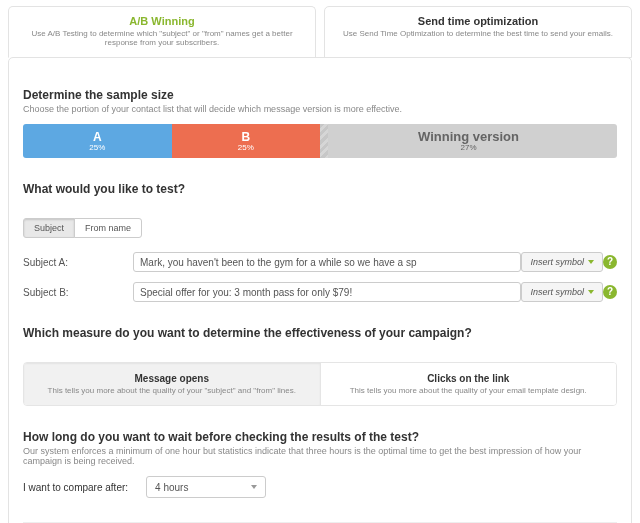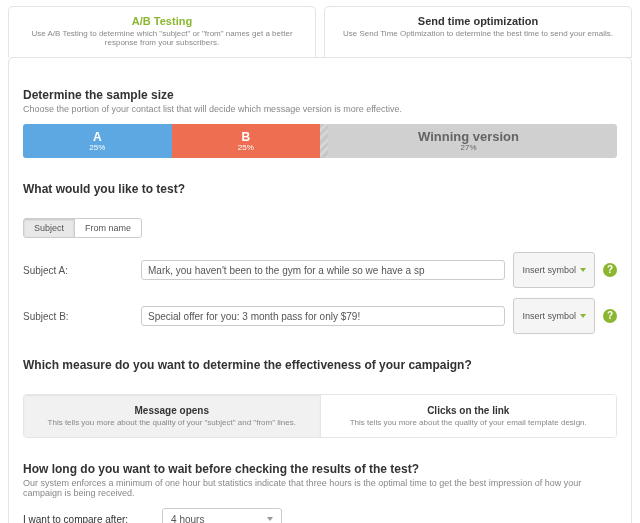--- a/index.html
+++ b/index.html
@@ -71,66 +71,66 @@
     font-size:9px; padding:4px 10px; background:#fff;
     border:1px solid #ccc; color:#555;
   }
   .toggle-btn:first-child { border-radius:3px 0 0 3px; }
   .toggle-btn:last-child  { border-radius:0 3px 3px 0; margin-left:-1px;}
   .toggle-btn.active {
     background:#e8e8e8;
     box-shadow: inset 0 1px 2px rgba(0,0,0,0.15);
   }
   
-  .field-row { display:flex; align-items:center; gap:8px; margin-bottom:10px;}
+  .field-row { display:flex; align-items:center; margin-bottom:10px;}
   .field-row .lbl { width:110px; font-size:10px; color:#555;}
   .text-input {
     flex:1; height:20px; border:1px solid #ccc; border-radius:3px;
     padding:0 6px; font-size:10px; color:#555; background:#fff;
     min-width:0;
   }
   .insert-btn {
-    font-size:9px; height:36px; padding:8px 8px; border:1px solid #ccc;
+    font-size:9px; height:20px; padding:8px 8px; border:1px solid #ccc;
     border-radius:3px; background:#f5f5f5; color:#555; display:inline-flex;
-    align-items:center; gap:4px; white-space:nowrap;
+    align-items:center; gap:4px; white-space:nowrap;font-style:italic;
   }
   .insert-btn::after { content:""; width:0;height:0; border-left:3px solid transparent;border-right:3px solid transparent;border-top:4px solid var(--green);}
   .help-dot {
     width:14px;height:14px;border-radius:50%;background:var(--green);
     color:#fff;font-size:10px;line-height:14px;text-align:center;
     font-weight:bold; flex:none;
   }
   
   .measure-cards { display:flex; gap:0; border:1px solid #e5e5e5; border-radius:4px; overflow:hidden;}
   .measure-card { flex:1; padding:10px 14px; text-align:center; background:#fff;}
   .measure-card.active { background:#f1f1f1; box-shadow: inset 0 1px 2px rgba(0,0,0,0.06);}
   .measure-card .mc-title { font-size:10px; font-weight:bold; margin-bottom:2px;}
   .measure-card .mc-desc { font-size:8px; color: var(--text-muted);}
   .measure-card + .measure-card { border-left:1px solid #e5e5e5;}
   
-  .wait-row { display:flex; align-items:center; gap:34px;text-align:right;}
+  .wait-row { display:flex; align-items:center; gap:18px;text-align:right;}
   .wait-row .lbl { font-size:10px; color:#333;}
   .select-box {
     height:22px; border:1px solid #ccc; border-radius:3px; background:#fff;
     font-size:10px; color:#555; padding:0 22px 0 8px; display:inline-flex;
     align-items:center; position:relative; min-width:120px;
   }
   .select-box::after {
     content:""; position:absolute; right:8px; top:50%; margin-top:-2px;
     width:0;height:0;border-left:3px solid transparent;border-right:3px solid transparent;border-top:4px solid #999;
   }
   
   .footer { text-align:center; padding-top:14px; border-top:1px solid #eee;}
 </style>
 </head>
 <body>
 
 <div class="tabs">
   <div class="tab active">
-    <div class="tab-title">A/B Testing</div>
+    <div class="tab-title">A/B Winning</div>
     <div class="tab-desc">Use A/B Testing to determine which "subject" or "from" names get a better response from your subscribers.</div>
   </div>
   <div class="tab">
     <div class="tab-title">Send time optimization</div>
     <div class="tab-desc">Use Send Time Optimization to determine the best time to send your emails.</div>
   </div>
 </div>
 
 <div class="panel">
 

